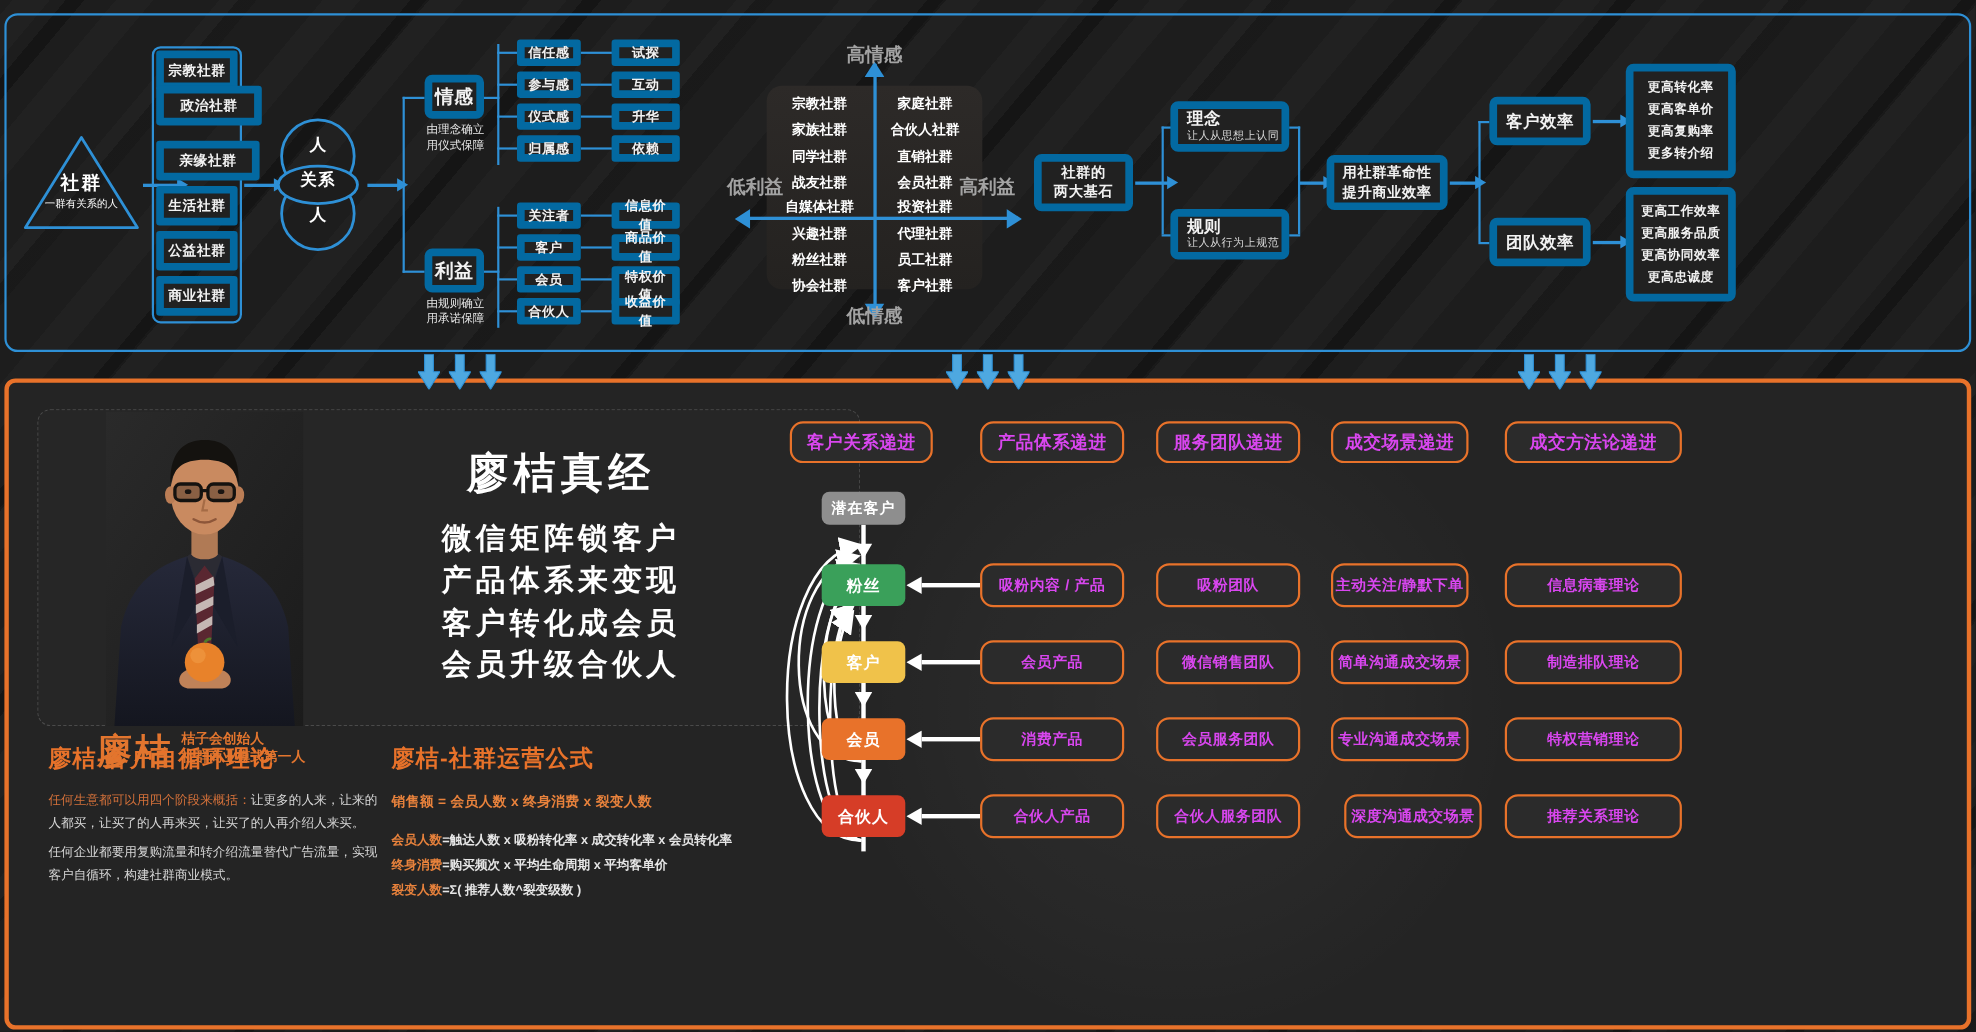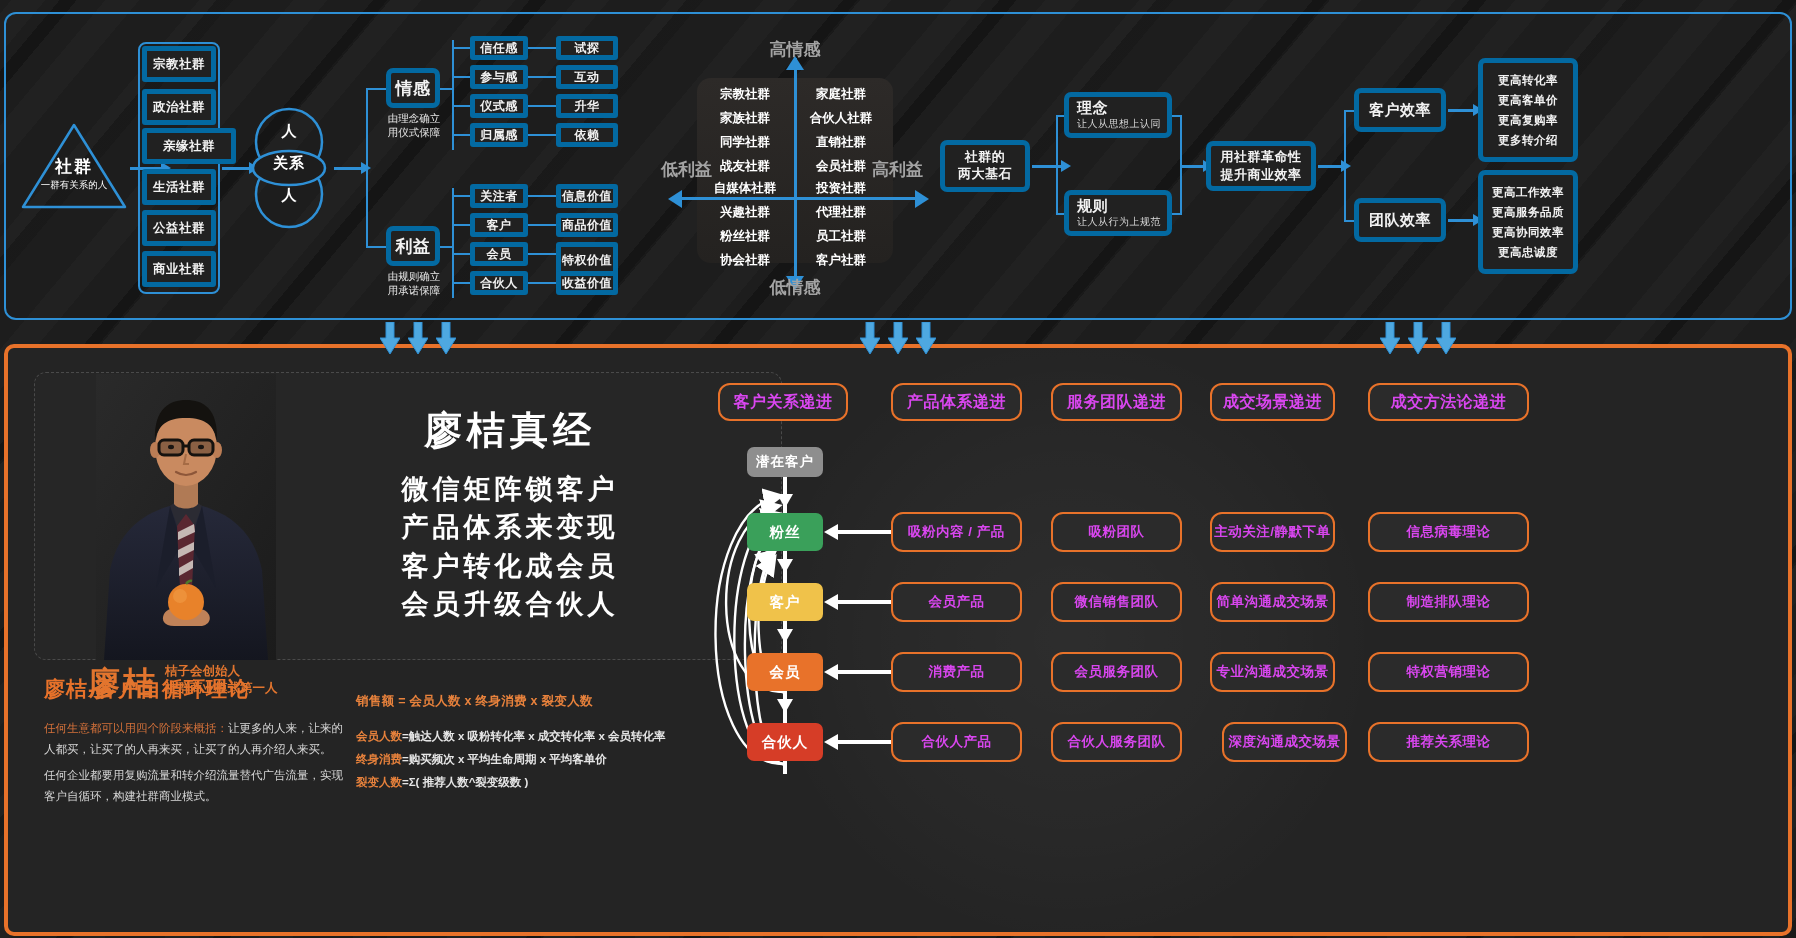--- a/index.html
+++ b/index.html
@@ -24,21 +24,21 @@
     position:absolute; left:4px; top:12px; width:1788px; height:308px;
     border:2px solid #2e90d6; border-radius:12px; z-index:2;
   }
   .panel-bottom {
     position:absolute; left:4px; top:344px; width:1788px; height:592px;
     border:4px solid #e8722a; border-radius:10px; z-index:2;
     background:#242424;
   }
 
   .bluebox {
-    position:absolute; border:5px solid #0369a1; border-radius:7px;
+    position:absolute; border:7px solid #0369a1; border-radius:7px;
     color:#f2f2f2; display:flex; flex-direction:column;
     align-items:center; justify-content:center; text-align:center;
     background:#212121; font-weight:700; letter-spacing:0.5px;
     z-index:6;
   }
   .bluebox.sq { border-radius:3px; }
   .sub { font-size:10px; font-weight:400; color:#d8d8d8; line-height:1.25; }
 
   .caption {
     position:absolute; color:#e8e8e8; font-size:10.5px;
@@ -363,20 +363,21 @@
 
   <div class="theory" style="left:44px;top:675px;width:300px">
     <h3>廖桔-客户自循环理论</h3>
     <p>
       <span class="hl">任何生意都可以用四个阶段来概括：</span><span>让更多的人来，让来的人都买，让买了的人再来买，让买了的人再介绍人来买。</span>
     </p>
     <p style="margin-top:4px">任何企业都要用复购流量和转介绍流量替代广告流量，实现客户自循环，构建社群商业模式。</p>
   </div>
 
   <div class="theory" style="left:356px;top:675px;width:320px">
+    <h3>廖桔-社群运营公式</h3>
     <p style="color:#e8823c;font-size:12.5px;font-weight:700;letter-spacing:0.3px">销售额 = 会员人数 x 终身消费 x 裂变人数</p>
     <div id="formularows" style="margin-top:12px">
         <div style="font-size: 11.5px; line-height: 2; color: rgb(230, 230, 230); font-weight: 700;"><span style="color: rgb(232, 130, 60);">会员人数</span><span>=触达人数 x 吸粉转化率 x 成交转化率 x 会员转化率</span></div>
         <div style="font-size: 11.5px; line-height: 2; color: rgb(230, 230, 230); font-weight: 700;"><span style="color: rgb(232, 130, 60);">终身消费</span><span>=购买频次 x 平均生命周期 x 平均客单价</span></div>
         <div style="font-size: 11.5px; line-height: 2; color: rgb(230, 230, 230); font-weight: 700;"><span style="color: rgb(232, 130, 60);">裂变人数</span><span>=Σ( 推荐人数^裂变级数 )</span></div>
       </div>
   </div>
 
   <div id="gridheaders">
       <div class="obox hdr" style="left: 718px; top: 383px; width: 130px; height: 38px;">客户关系递进</div>
@@ -453,21 +454,21 @@
       <path d="M183,294 C 135,290 132,82 176,62"></path>
       <path d="M183,294 C 148,288 146,105 174,82"></path>
       <path d="M183,222 C 140,220 138,85 176,56"></path>
       <path d="M183,222 C 152,218 152,108 174,80"></path>
       <path d="M183,150 C 158,148 158,112 174,88"></path>
       <path d="M183,294 C 95,296 92,42 180,26"></path>
       <path d="M183,222 C 108,222 108,52 178,36"></path>
     </g>
   </svg>
 <div class="bluebox sq" style="left: 142px; top: 46px; width: 74px; height: 36px; font-size: 12.5px;">宗教社群</div>
-    <div class="bluebox sq" style="left: 142px; top: 89px; width: 74px; height: 36px; font-size: 12.5px;">政治社群</div>
+    <div class="bluebox sq" style="left: 142px; top: 78px; width: 96px; height: 36px; font-size: 12.5px;">政治社群</div>
     <div class="bluebox sq" style="left: 142px; top: 128px; width: 94px; height: 36px; font-size: 12.5px;">亲缘社群</div>
     <div class="bluebox sq" style="left: 142px; top: 169px; width: 74px; height: 36px; font-size: 12.5px;">生活社群</div>
     <div class="bluebox sq" style="left: 142px; top: 210px; width: 74px; height: 36px; font-size: 12.5px;">公益社群</div>
     <div class="bluebox sq" style="left: 142px; top: 251px; width: 74px; height: 36px; font-size: 12.5px;">商业社群</div>
     <div class="bluebox" style="left: 386px; top: 68px; width: 54px; height: 40px; font-size: 17px;">情感</div>
     <div class="caption" style="left: 374px; top: 112px; width: 80px;">
       <div>由理念确立</div>
       <div>用仪式保障</div>
     </div>
     <div class="vline" style="left: 452px; top: 40px; height: 110px;"></div>

